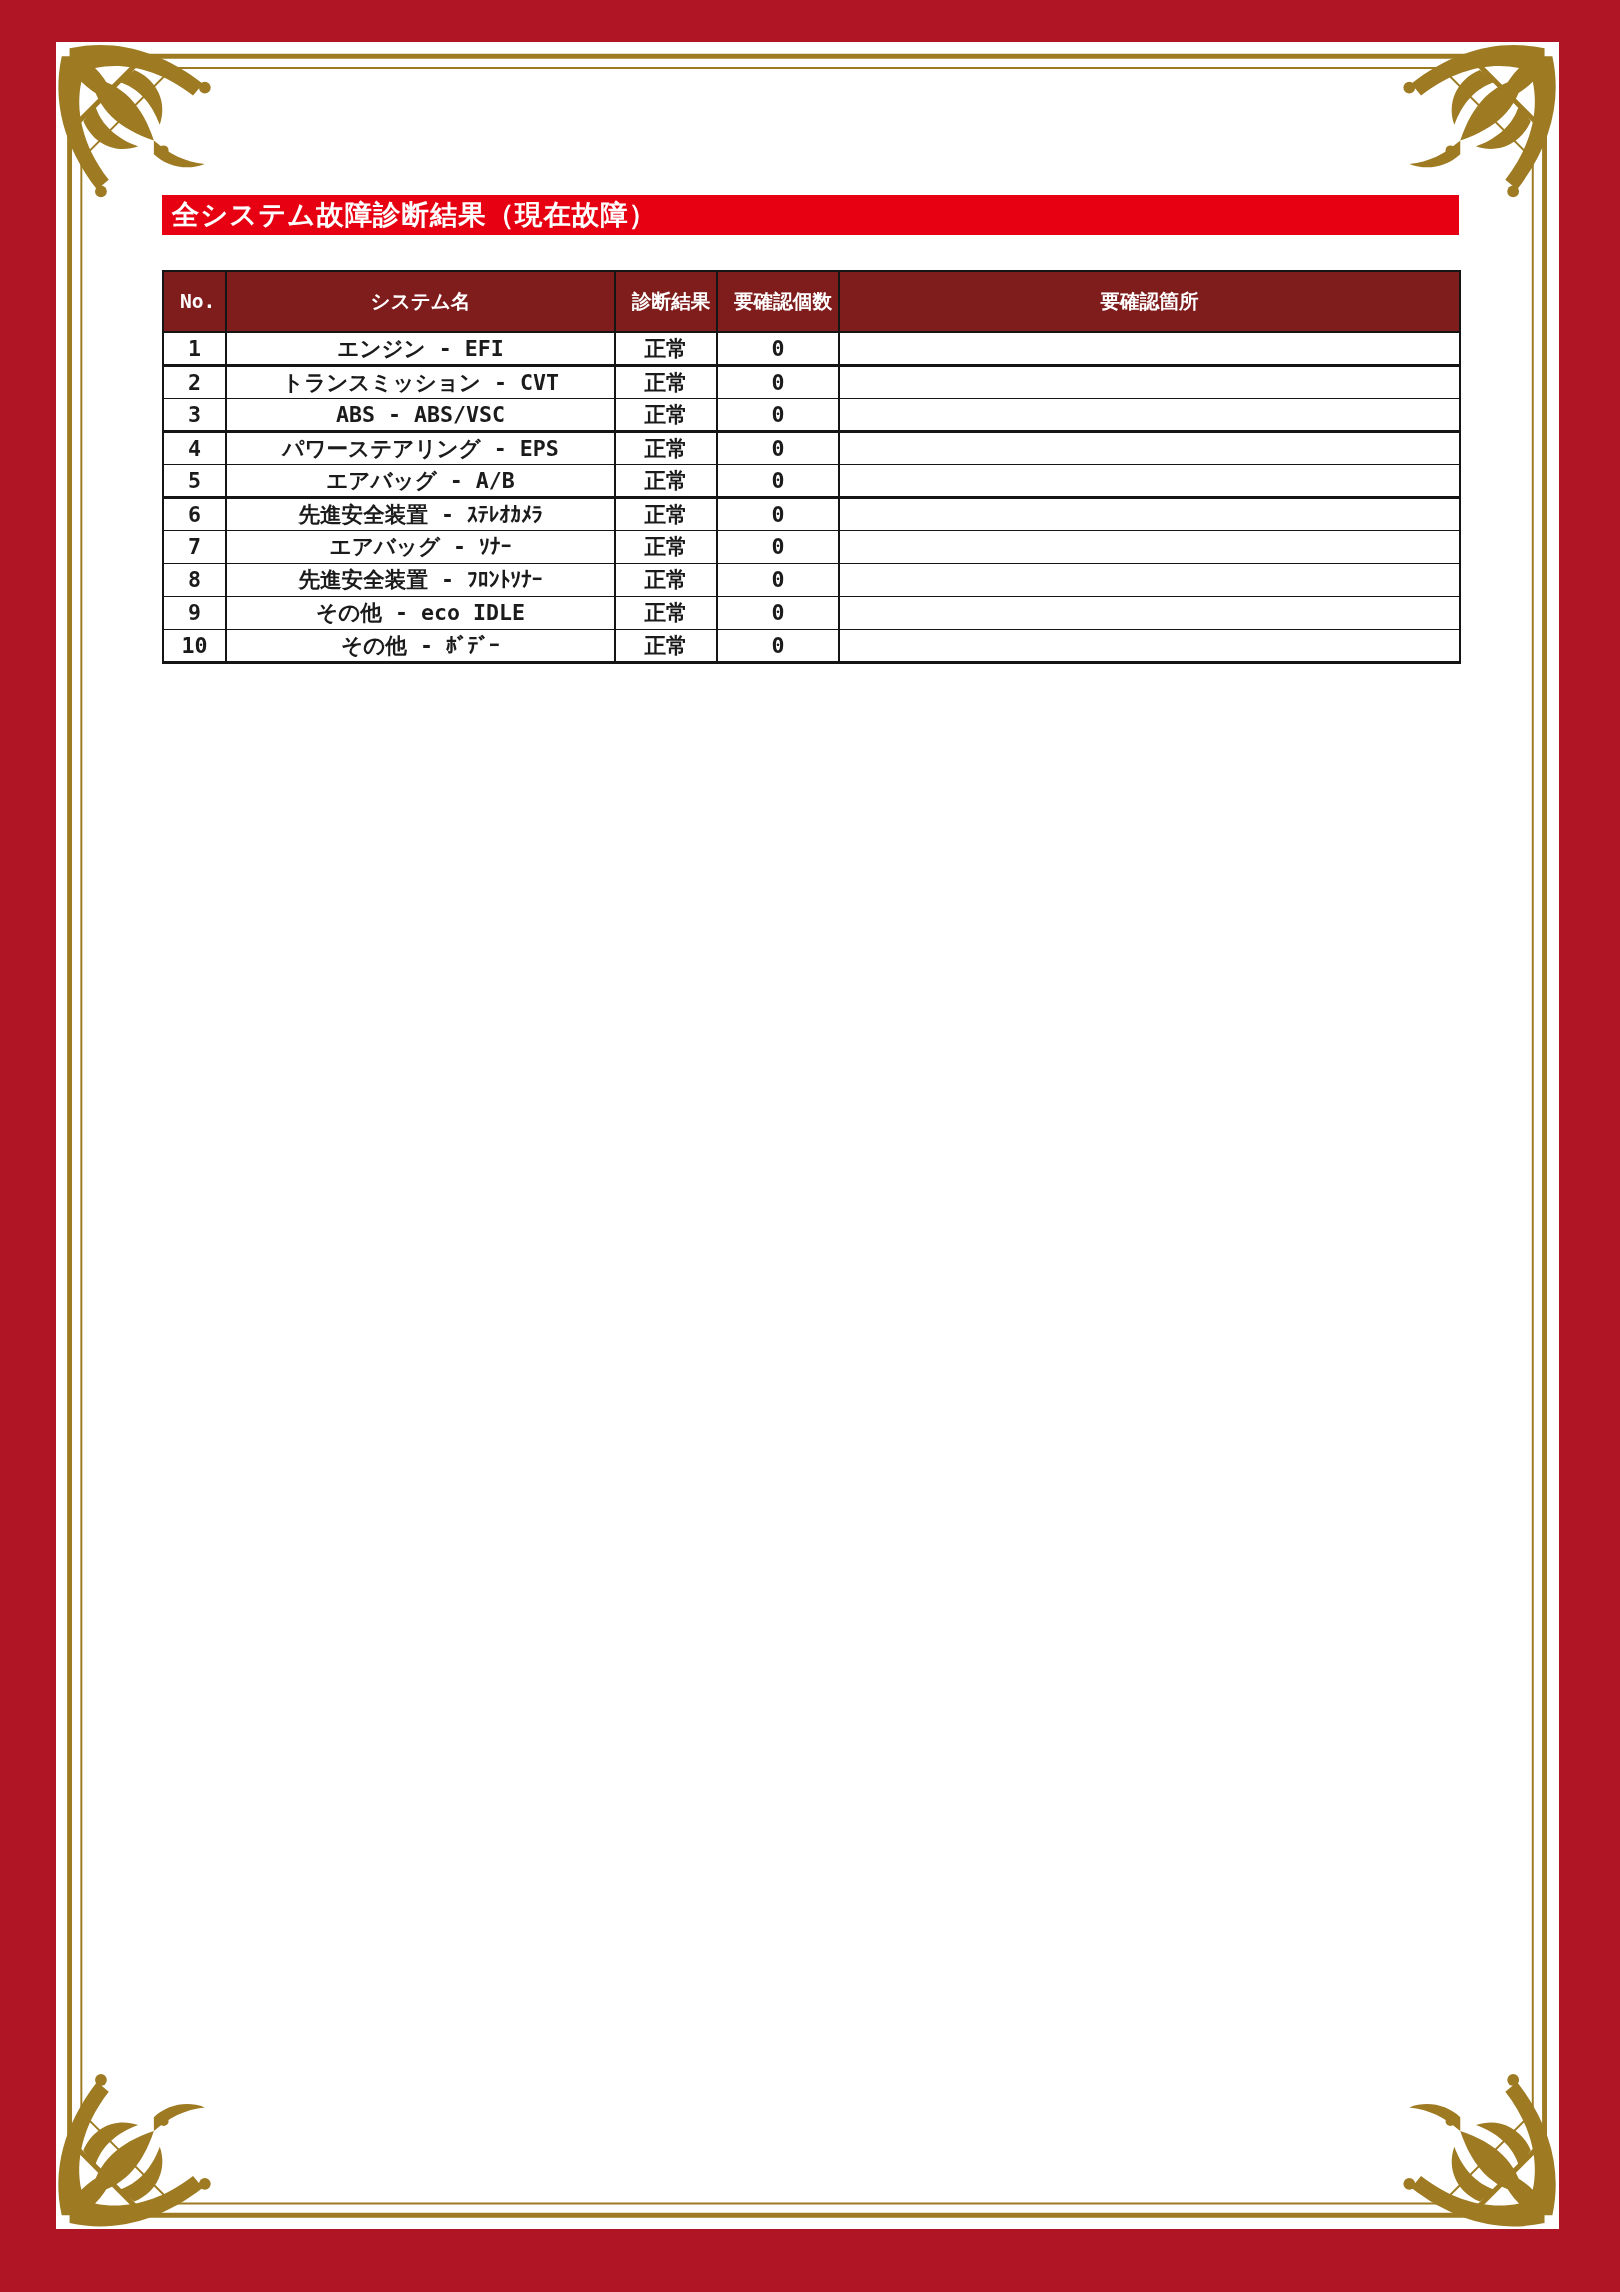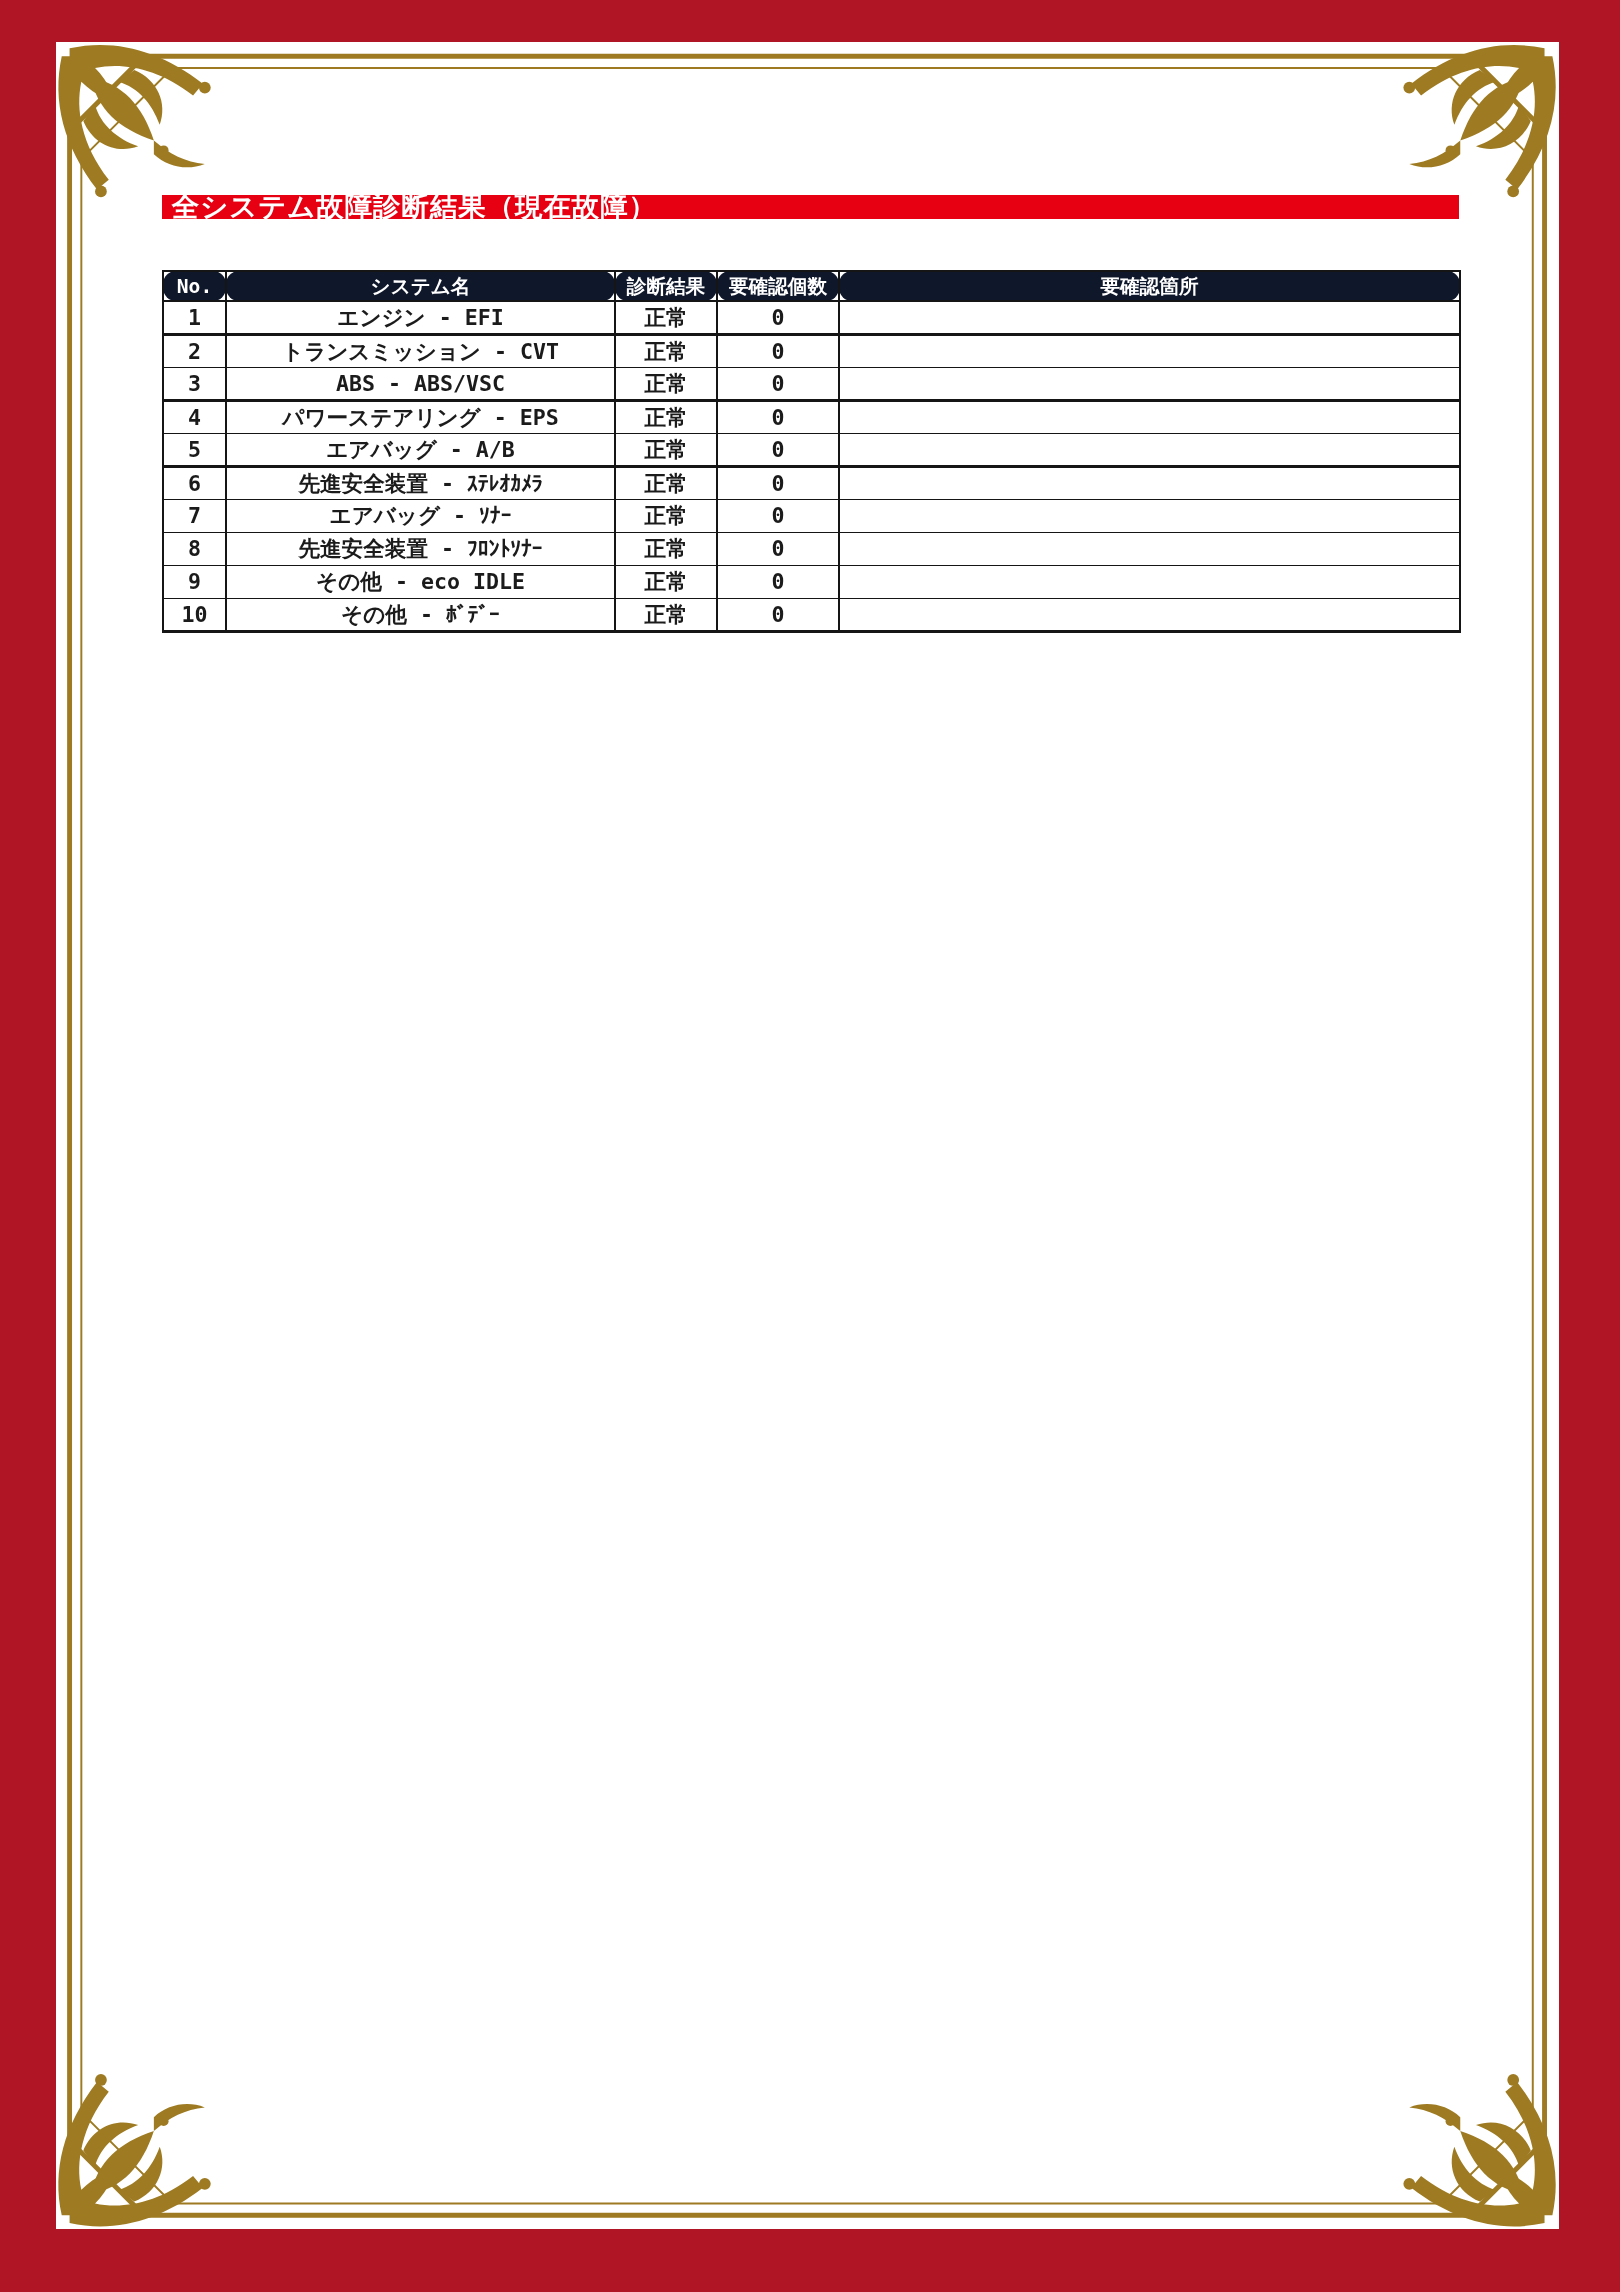--- a/index.html
+++ b/index.html
@@ -18,21 +18,21 @@
     background:#ffffff;
   }
   .frame-svg{
     position:absolute;left:0;top:0;width:1620px;height:2293px;
     pointer-events:none;
   }
   .content{position:absolute;left:0;top:0;width:1620px;height:2293px;}
   .title-bar{
     position:absolute;
     left:162px;top:195px;
-    width:1297px;height:24px;
+    width:1297px;height:40px;
     background:#e60012;
     color:#ffffff;
     display:flex;align-items:center;
     box-sizing:border-box;
     padding-left:9.8px;
     font-size:27.4px;font-weight:bold;letter-spacing:1px;
   }
   table.diag{
     position:absolute;
     left:162px;top:270px;
@@ -40,27 +40,26 @@
     border-collapse:collapse;
     table-layout:fixed;
     border:2.5px solid #151515;
   }
   table.diag th, table.diag td{
     border:2px solid #151515;
     box-sizing:border-box;
     overflow:hidden;white-space:nowrap;
   }
   table.diag thead th{
-    background:#0f172a;color:#ffffff;
+    background:#7f1d1d;color:#ffffff;
     height:30px;
     font-size:19.6px;font-weight:bold;
     text-align:center;vertical-align:middle;
     border-bottom:2.5px solid #151515;
-    padding:0;
-    border-radius:13px;
+    padding:16px;
   }
   table.diag tbody td{
     height:33px;
     color:#1b1b1b;
     font-size:21.6px;font-weight:bold;
     vertical-align:middle;
     border-top-width:1.5px;border-bottom-width:1.5px;
     padding:0;
   }
   table.diag tbody tr.group-end td{border-bottom-width:3.9px;}

